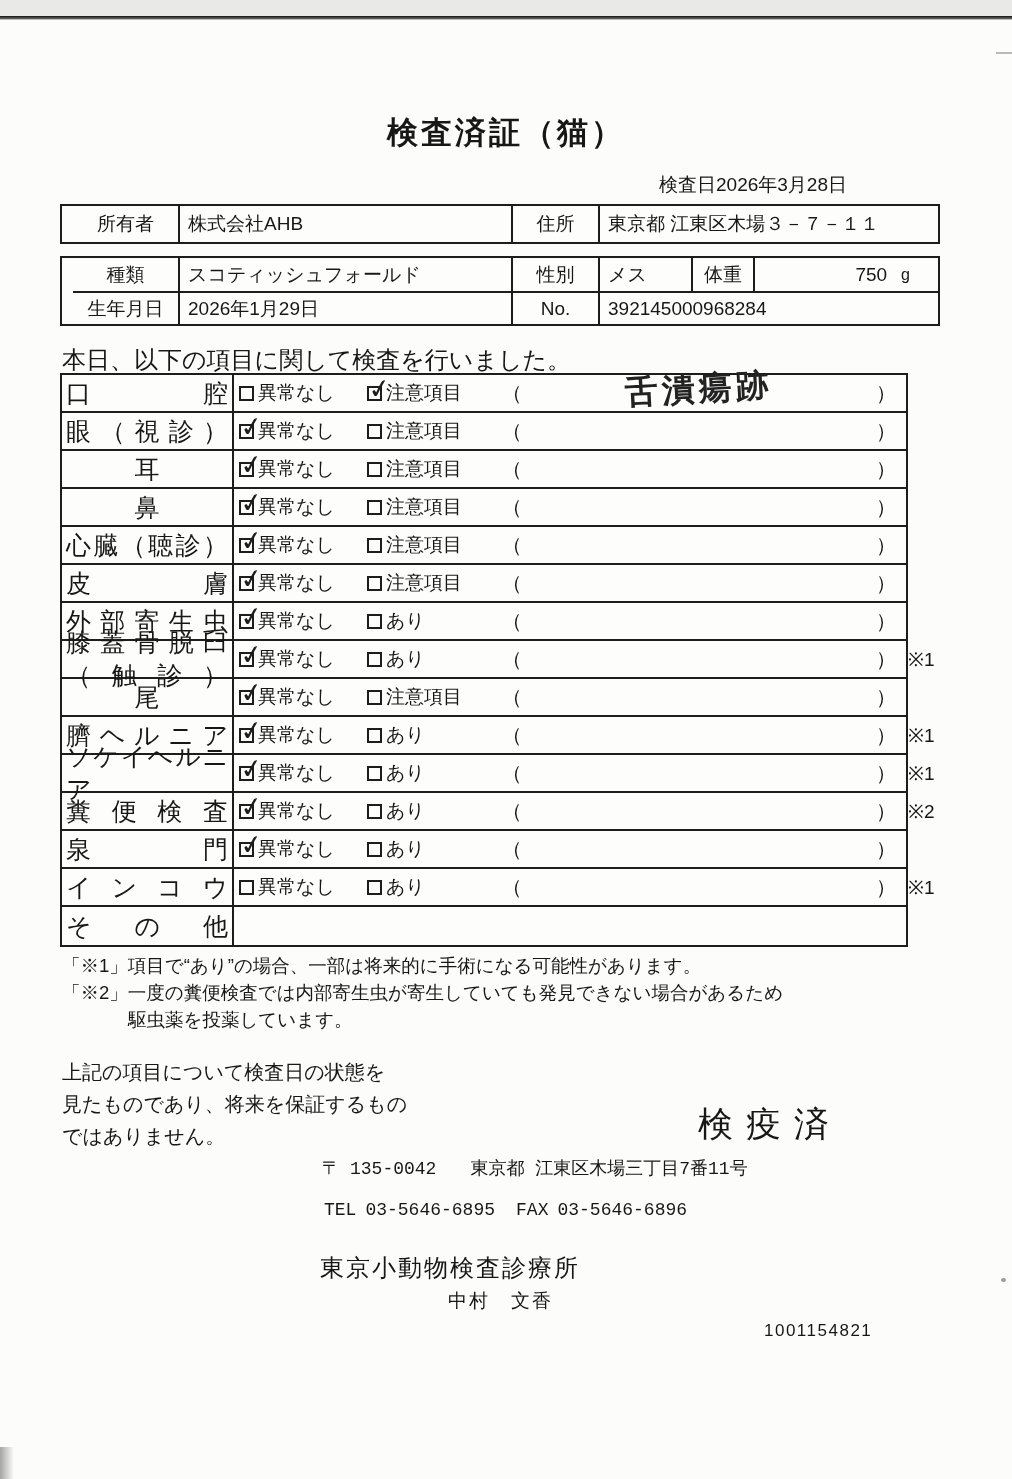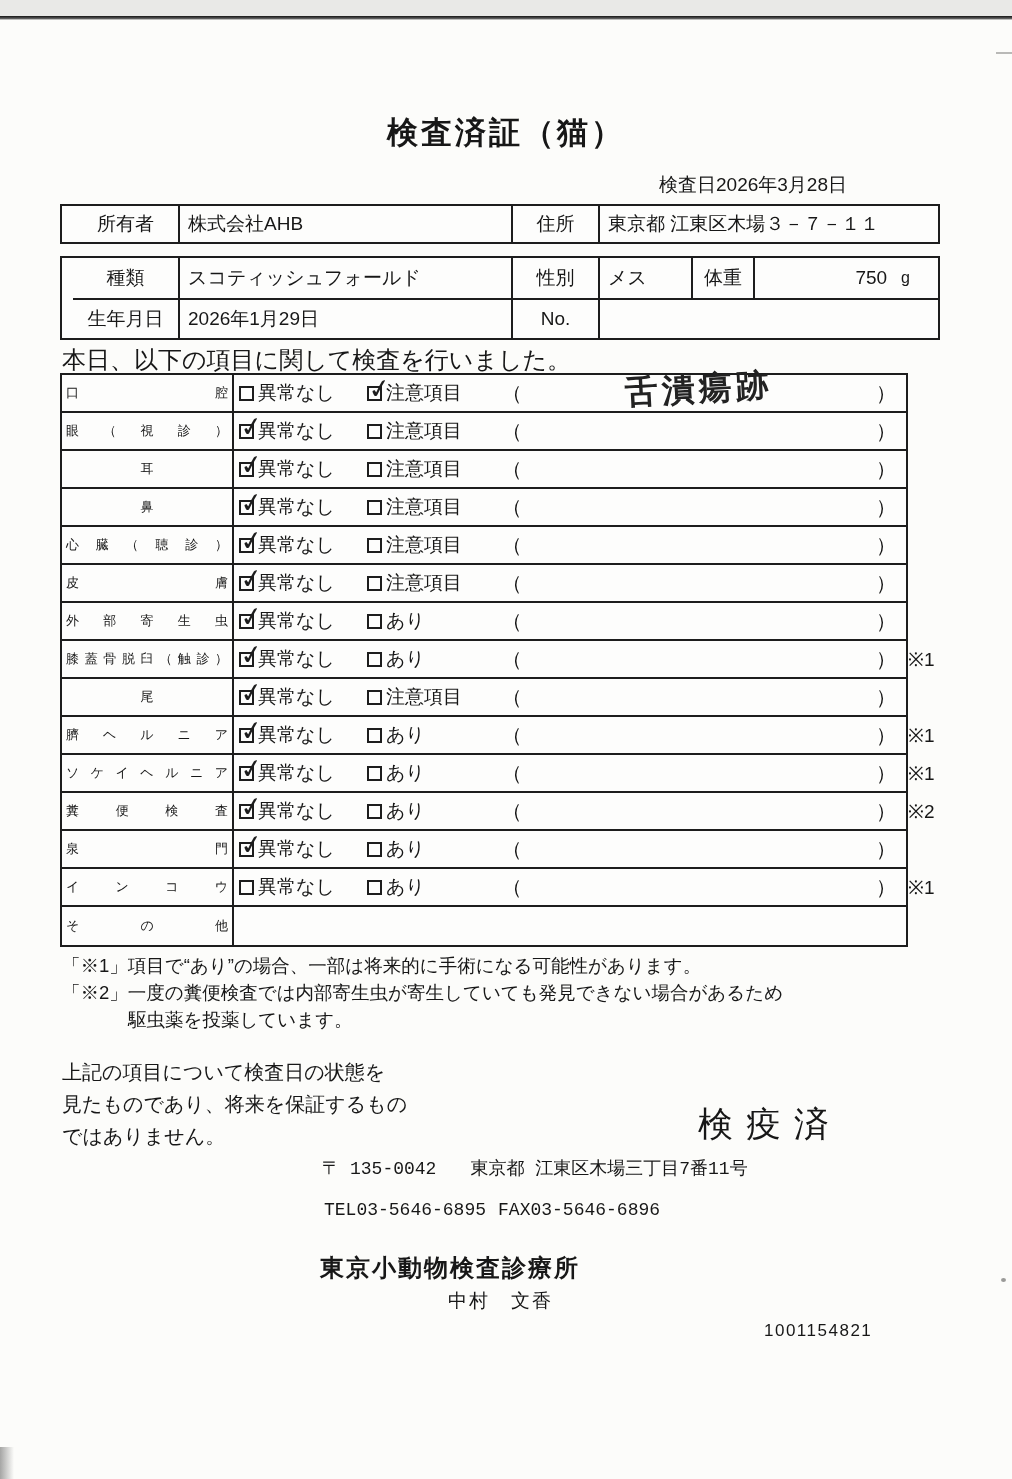--- a/index.html
+++ b/index.html
@@ -37,21 +37,21 @@
   .date-row {
     position: absolute; top: 156px; left: 570px; width: 366px;
     display: flex; justify-content: center; font-size: 19px;
   }
   .table {
     position: absolute; left: 60px; width: 880px;
     border: 2px solid #1d1d1d; background: #fdfdfc; padding-left: 11px;
   }
   .owner-table { top: 188px; height: 40px; display: flex; }
   .info-table  { top: 240px; }
-  .trow { display: flex; height: 40px; }
+  .trow { display: flex; height: 33px; }
   .trow + .trow { border-top: 2px solid #1d1d1d; }
   .cell {
     display: flex; align-items: center; height: 100%;
     border-right: 2px solid #1d1d1d; font-size: 19px; padding: 0 8px;
   }
   .cell.last { border-right: none; flex: 1; }
   .cell.label { justify-content: center; padding: 0 4px; }
   .w107 { width: 107px; } .w333 { width: 333px; } .w87 { width: 87px; }
   .w93 { width: 93px; } .w62 { width: 62px; }
   .cell.weight { justify-content: flex-end; padding-right: 28px; }
@@ -61,21 +61,21 @@
     position: absolute; top: 357px; left: 60px; width: 848px;
     border: 2px solid #1d1d1d; background: #fdfdfc;
   }
   .crow { position: relative; display: flex; height: 38px; border-bottom: 2px solid #1d1d1d; }
   .crow:last-child { border-bottom: none; }
   .row-label {
     width: 172px; border-right: 2px solid #1d1d1d;
     display: flex; align-items: center; padding: 0 4px;
   }
   .rl {
-    display: block; width: 100%; font-size: 13px;
+    display: block; width: 100%; font-size: 25px;
     text-align: justify; text-align-last: justify; text-justify: inter-character;
   }
   .rl.single { text-align: center; text-align-last: center; }
   .row-body { position: relative; flex: 1; display: flex; align-items: center; }
   .opt { display: inline-flex; align-items: center; font-size: 19px; }
   .opt1 { margin-left: 5px; width: 128px; }
   .opt2 { width: 132px; }
   .checkbox {
     position: relative; width: 15px; height: 15px;
     border: 2px solid #1d1d1d; margin-right: 4px; flex: none; background: #fdfdfc;
@@ -112,24 +112,24 @@
   }
   .addr-row {
     position: absolute; top: 1140px; left: 322px; font-size: 18px;
     display: flex; align-items: baseline;
   }
   .addr-row .postal { font-family: "Liberation Mono", monospace; margin-left: 10px; }
   .addr-row .addr { margin-left: 34px; font-family: Liberation Mono, monospace; }
   .tel-row {
     position: absolute; top: 1184px; left: 324px;
     font-family: "Liberation Mono", monospace; font-size: 18px;
-    display: flex; 
+    display: flex; gap: 9px;
   }
   .tel-row .gap { margin-left: 12px; }
-  .clinic { position: absolute; top: 1236px; left: 320px; font-size: 24px; letter-spacing: 2px; font-weight: 700; }
+  .clinic { position: absolute; top: 1236px; left: 320px; font-size: 24px; letter-spacing: 2px; font-weight: 400; }
   .vet { position: absolute; top: 1272px; left: 448px; font-size: 19px; letter-spacing: 2px; }
   .serial { position: absolute; top: 1305px; left: 764px; font-size: 17px; letter-spacing: 1.5px; }
 </style>
 </head>
 <body>
 
 <div class="page">
   <div class="scan-top-edge"></div>
   <div class="scan-tick"></div>
   <div class="scan-dot"></div>
@@ -158,20 +158,21 @@
       <div class="cell label w62">体重</div>
       <div class="cell last weight">
         <span>750</span>
         <span class="unit">g</span>
       </div>
     </div>
     <div class="trow">
       <div class="cell label w107">生年月日</div>
       <div class="cell w333">2026年1月29日</div>
       <div class="cell label w87">No.</div>
+      <div class="cell last">392145000968284</div>
     </div>
   </div>
 
   <p class="intro">本日、以下の項目に関して検査を行いました。</p>
 
   <div class="checklist">
     <div class="crow">
       <div class="row-label">
         <span class="rl">口腔</span>
       </div>

